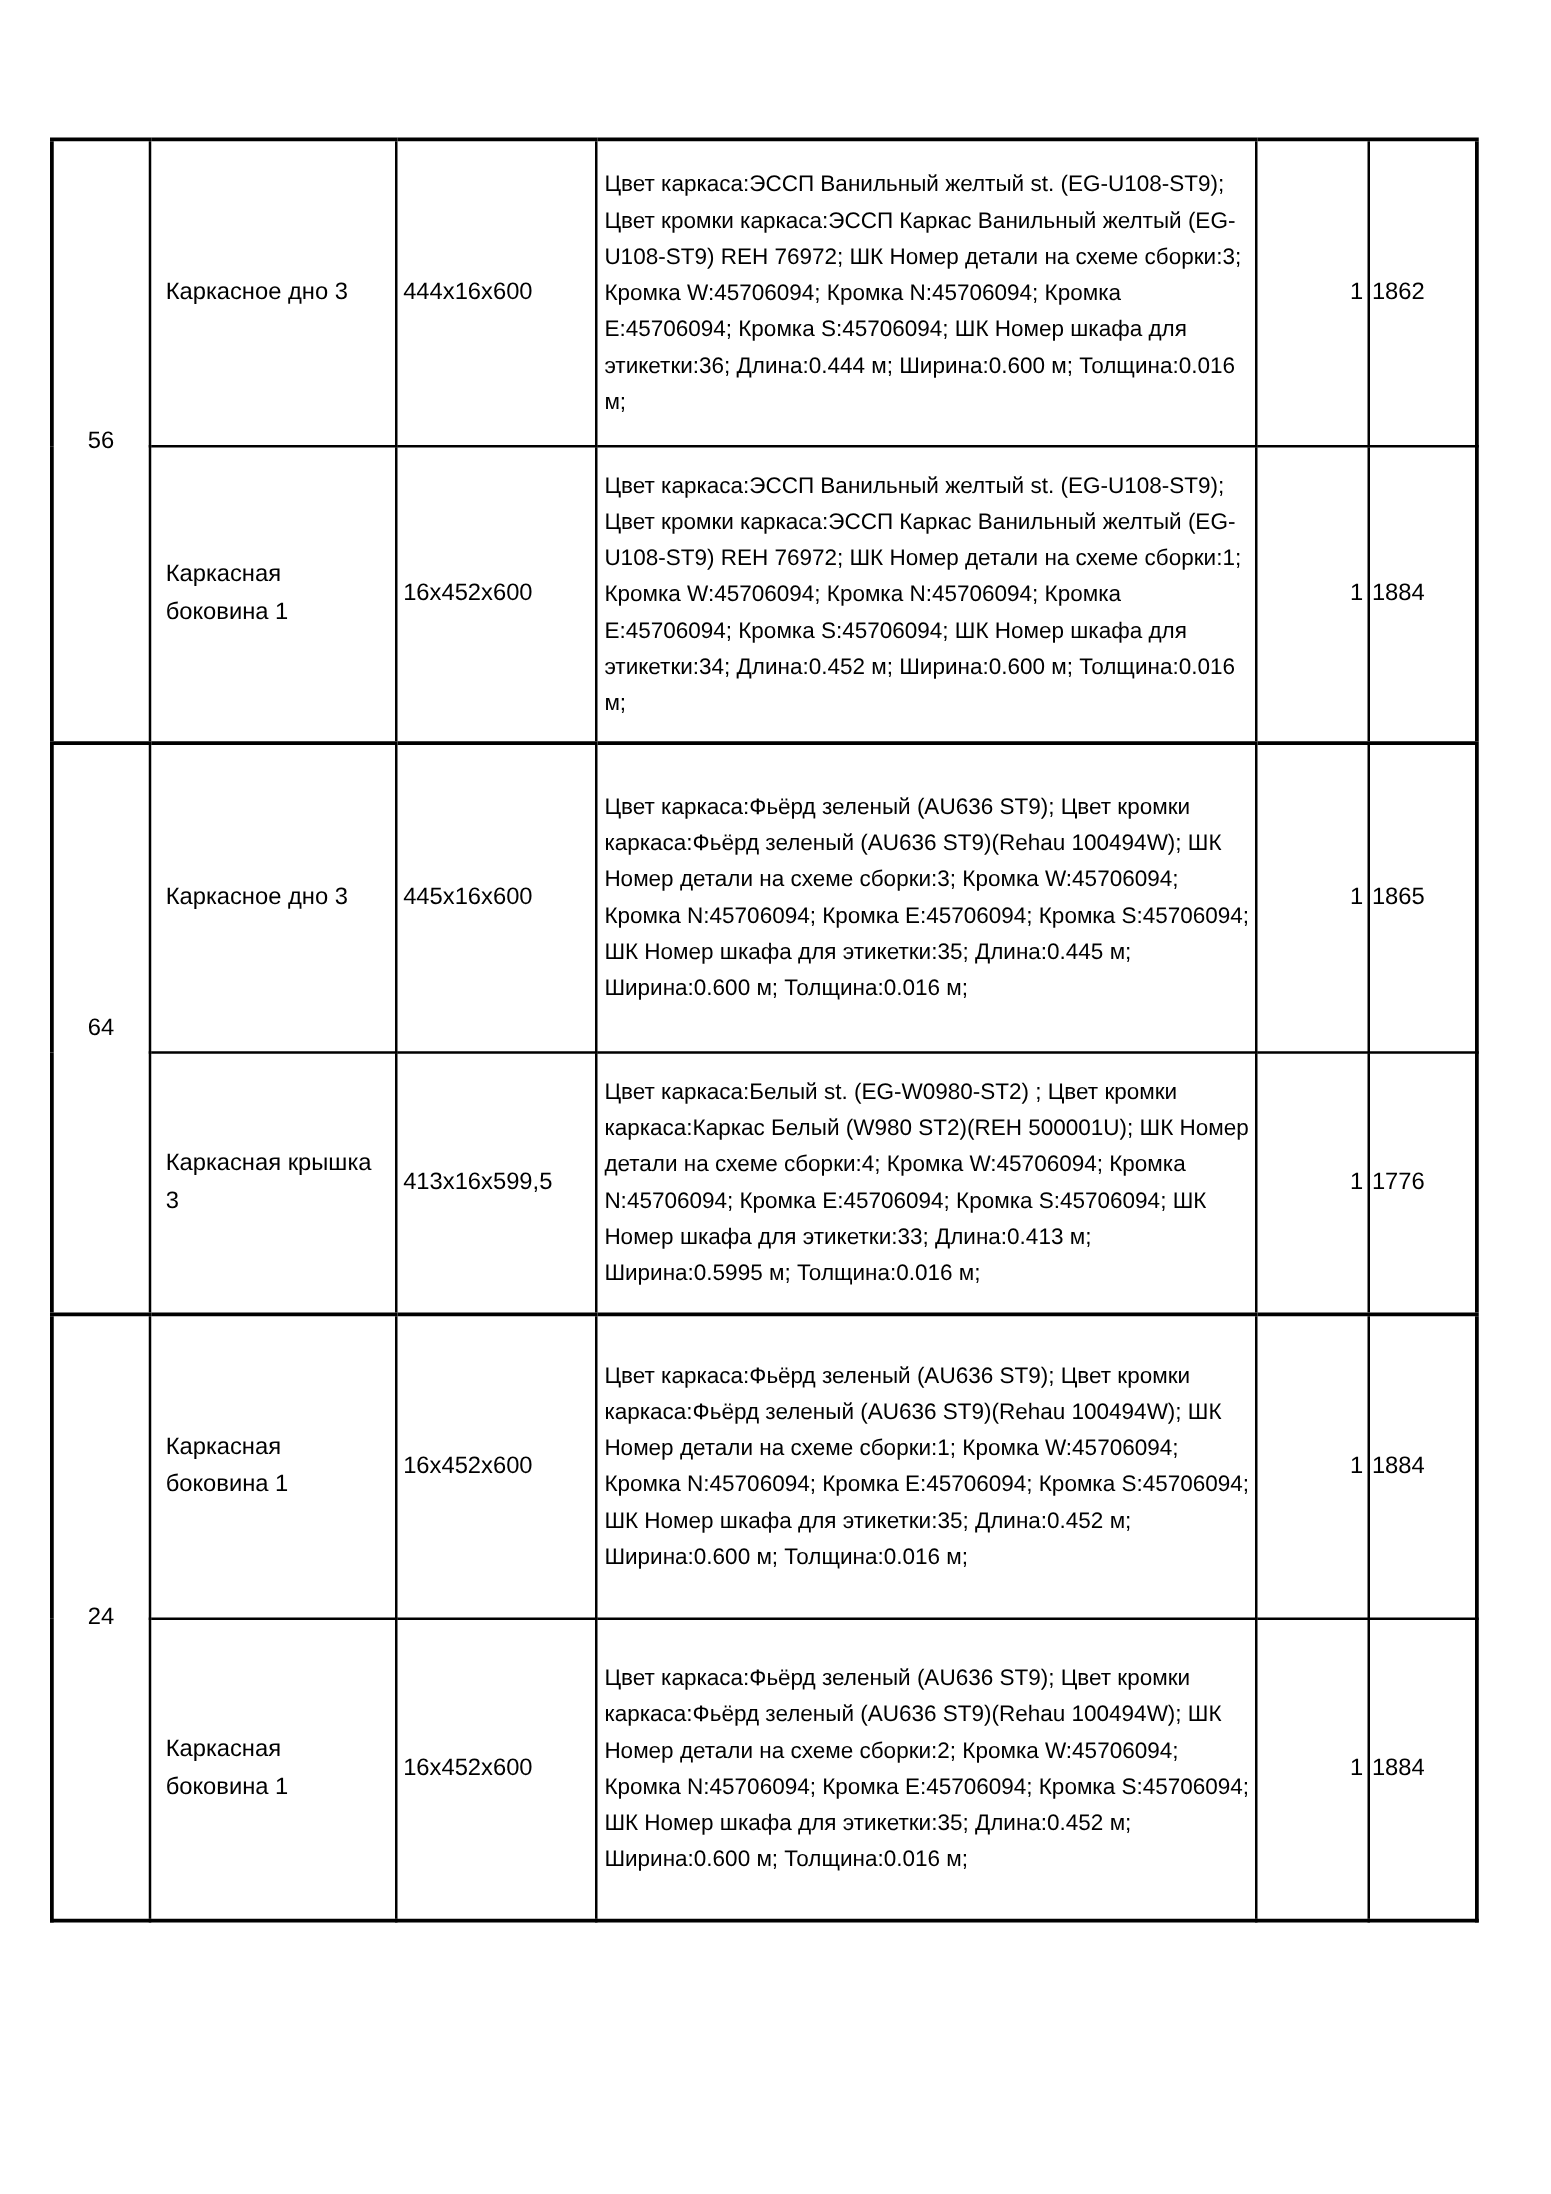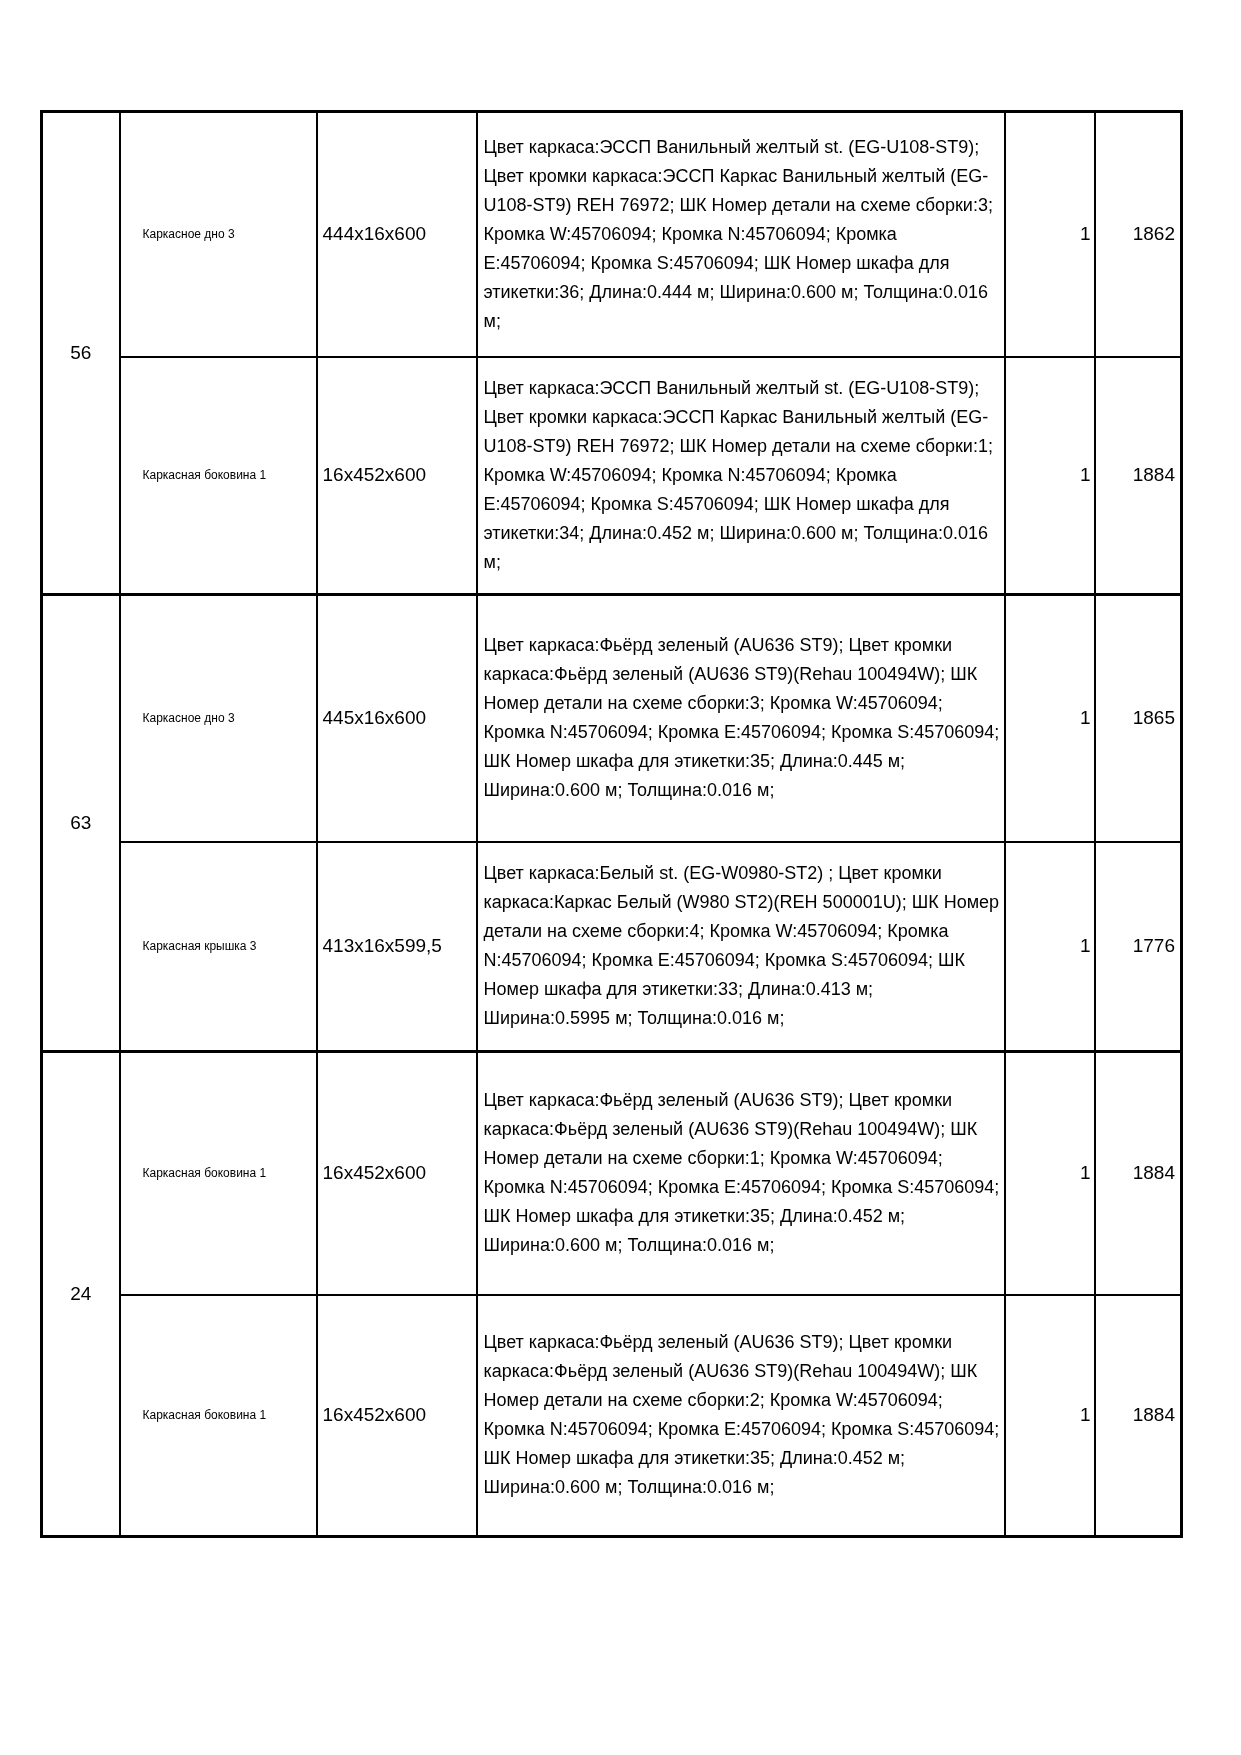--- a/index.html
+++ b/index.html
@@ -36,40 +36,40 @@
   .spec-table td {
     vertical-align: middle;
     overflow: hidden;
     margin-left: 46px;
   }
   td.c-num {
     text-align: center;
     font-size: 19px;
   }
   td.c-name {
-    font-size: 12px;
-    padding: 2px 4px 2px 22px;
+    font-size: 19px;
+    padding: 2px 4px 2px 12px;
     line-height: 30px;
   }
   td.c-dims {
     font-size: 19px;
     padding: 2px 2px 2px 5px;
   }
   td.c-desc {
     font-size: 18px;
     line-height: 29px;
     padding: 4px 2px 4px 6px;
   }
   td.c-qty {
     text-align: right;
     font-size: 19px;
     padding: 2px 3px 2px 2px;
   }
   td.c-val {
-    text-align: right;
+    text-align: left;
     font-size: 19px;
     padding: 2px 5px 2px 2px;
   }
 </style>
 </head>
 <body>
 
 <div class="page">
   <table class="spec-table">
     <colgroup>
@@ -92,21 +92,21 @@
       </tr>
       <tr style="height:238px">
         <td class="c-name">Каркасная боковина 1</td>
         <td class="c-dims">16x452x600</td>
         <td class="c-desc">Цвет каркаса:ЭССП Ванильный желтый st. (EG-U108-ST9); Цвет кромки каркаса:ЭССП Каркас Ванильный желтый (EG-U108-ST9) REH 76972; ШК Номер детали на схеме сборки:1; Кромка W:45706094; Кромка N:45706094; Кромка E:45706094; Кромка S:45706094; ШК Номер шкафа для этикетки:34; Длина:0.452 м; Ширина:0.600 м; Толщина:0.016 м;</td>
         <td class="c-qty">1</td>
         <td class="c-val">1884</td>
       </tr>
 
       <tr class="group-start" style="height:247px">
-        <td class="c-num" rowspan="2">63</td>
+        <td class="c-num" rowspan="2">64</td>
         <td class="c-name">Каркасное дно 3</td>
         <td class="c-dims">445x16x600</td>
         <td class="c-desc">Цвет каркаса:Фьёрд зеленый (AU636 ST9); Цвет кромки каркаса:Фьёрд зеленый (AU636 ST9)(Rehau 100494W); ШК Номер детали на схеме сборки:3; Кромка W:45706094; Кромка N:45706094; Кромка E:45706094; Кромка S:45706094; ШК Номер шкафа для этикетки:35; Длина:0.445 м; Ширина:0.600 м; Толщина:0.016 м;</td>
         <td class="c-qty">1</td>
         <td class="c-val">1865</td>
       </tr>
       <tr style="height:210px">
         <td class="c-name">Каркасная крышка 3</td>
         <td class="c-dims">413x16x599,5</td>
         <td class="c-desc">Цвет каркаса:Белый st. (EG-W0980-ST2) ; Цвет кромки каркаса:Каркас Белый (W980 ST2)(REH 500001U); ШК Номер детали на схеме сборки:4; Кромка W:45706094; Кромка N:45706094; Кромка E:45706094; Кромка S:45706094; ШК Номер шкафа для этикетки:33; Длина:0.413 м; Ширина:0.5995 м; Толщина:0.016 м;</td>

